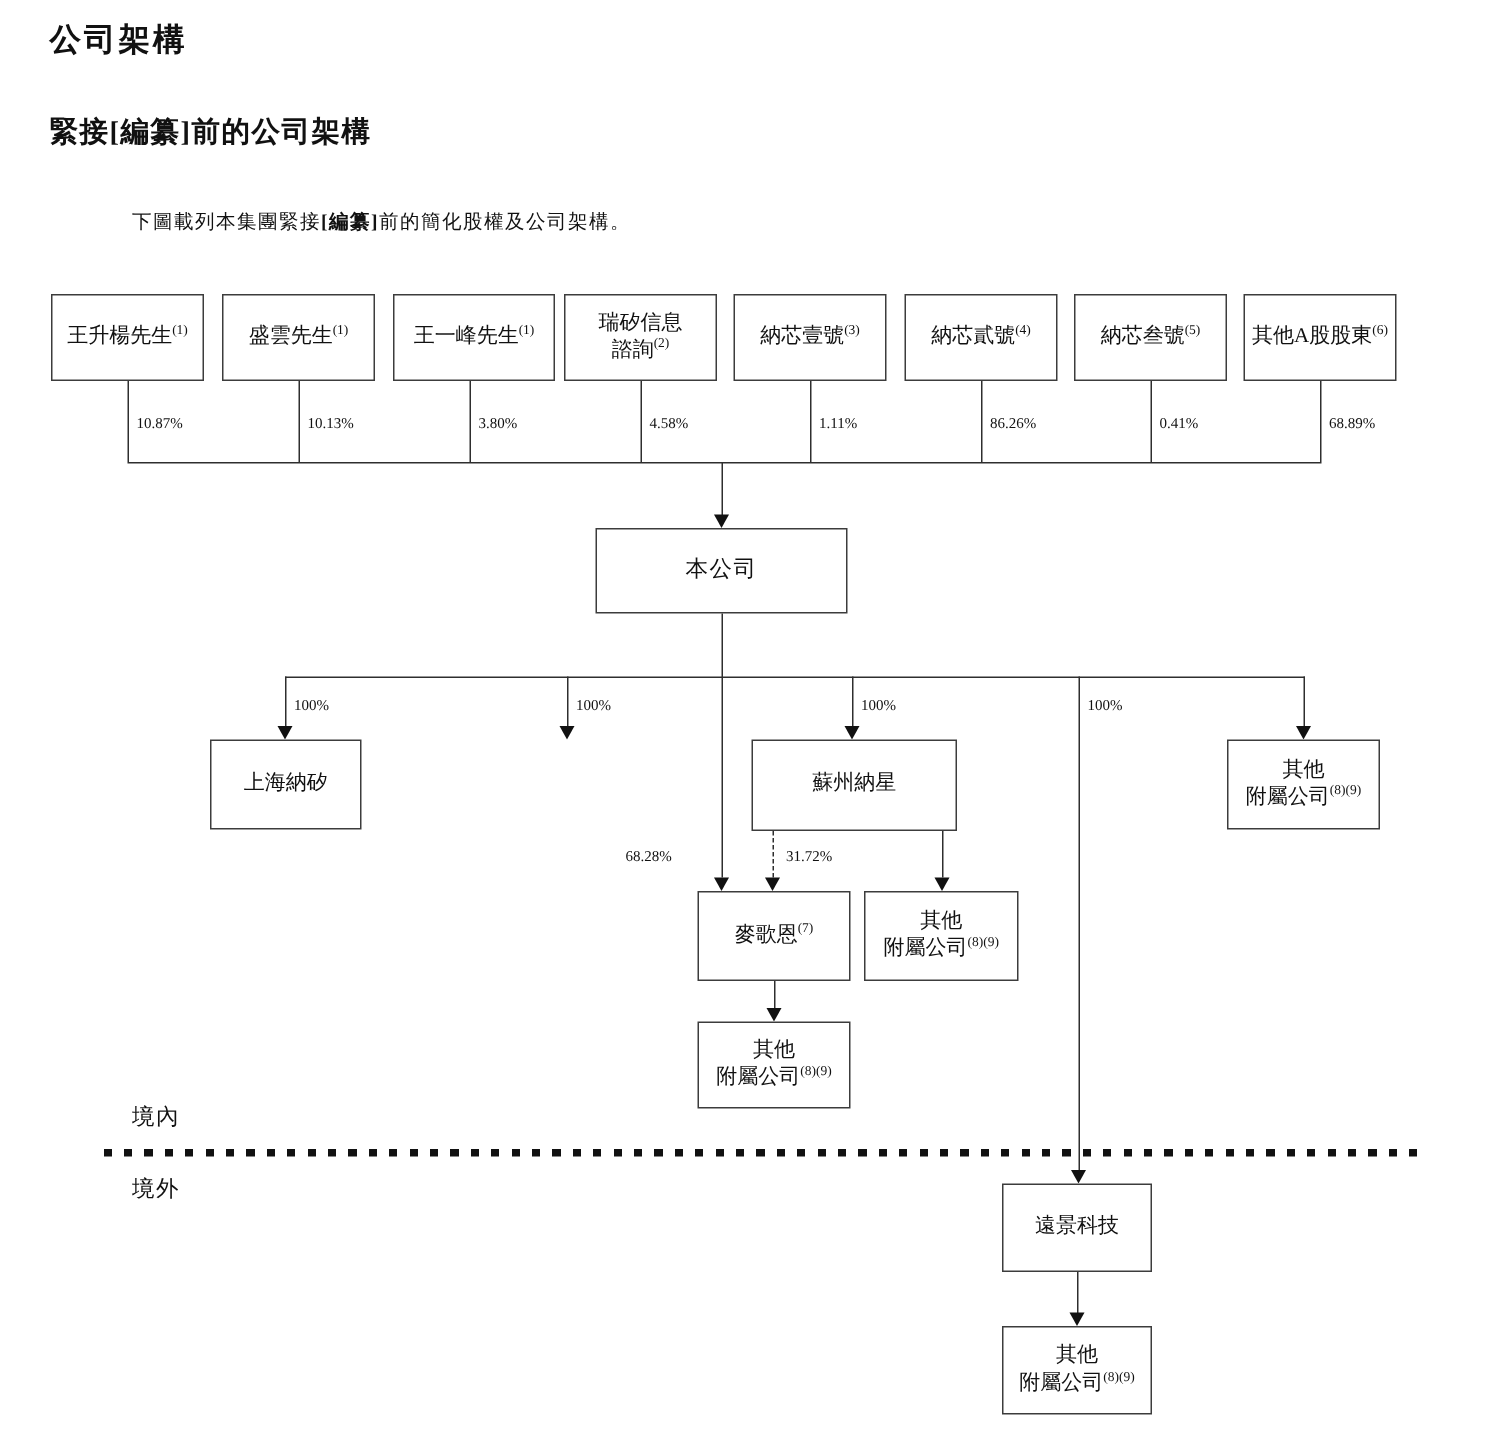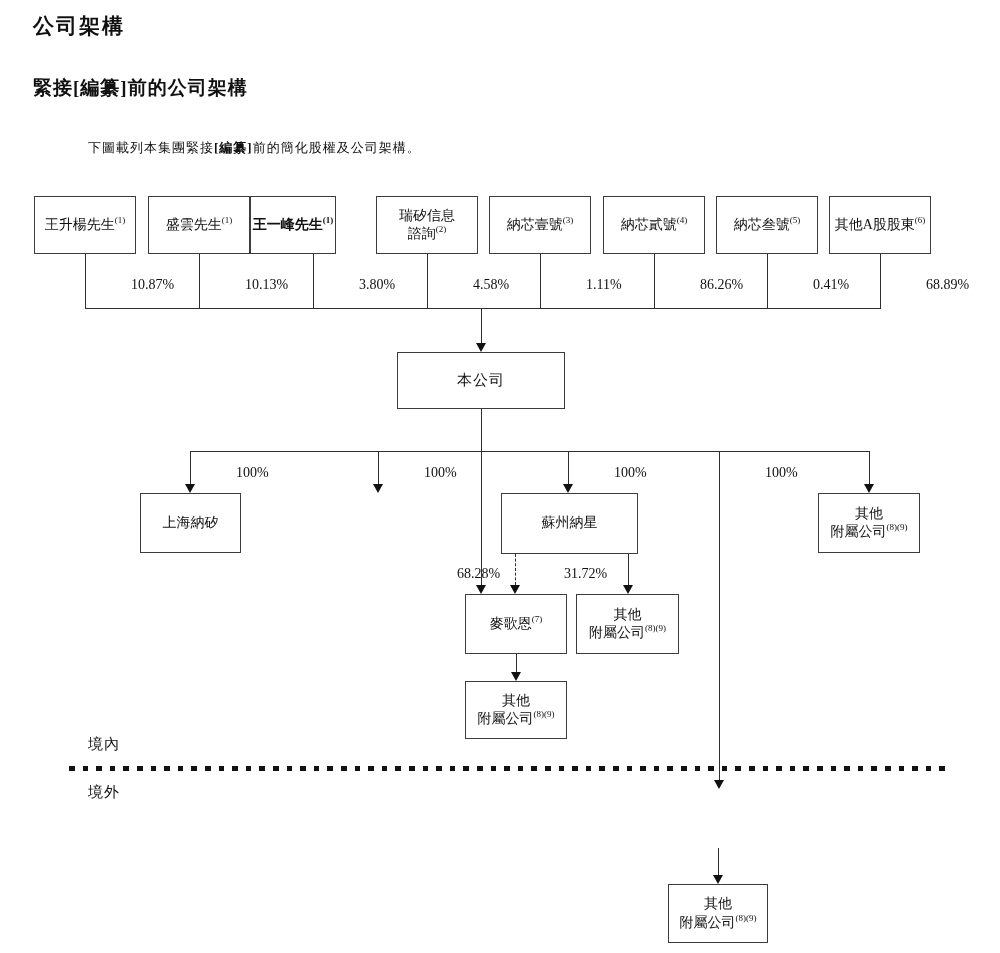--- a/index.html
+++ b/index.html
@@ -38,21 +38,21 @@
   .company-box { font-size:15px; letter-spacing:1px; }
   .vline { position:absolute; width:1px; background:#2e2e2e; }
   .hline { position:absolute; height:1px; background:#2e2e2e; }
   .dashline { position:absolute; width:0; border-left:1px dashed #2e2e2e; }
   .arrow-down {
     position:absolute; width:0; height:0;
     border-left:5px solid transparent;
     border-right:5px solid transparent;
     border-top:9px solid #111;
   }
-  .pct { position:absolute; font-size:14px; white-space:nowrap;margin-left:40px; }
+  .pct { position:absolute; font-size:10px; white-space:nowrap; }
   .region-label { position:absolute; font-size:15px; letter-spacing:1px; }
   .boundary {
     position:absolute; height:5px;
     background:repeating-linear-gradient(90deg,#111 0px,#111 5.5px,transparent 5.5px,transparent 13.6px);
   }
 </style>
 </head>
 <body>
 
 <h1 class="title">公司架構</h1>
@@ -60,21 +60,21 @@
 <p class="intro"><span>下圖載列本集團緊接</span><b>[編纂]</b><span>前的簡化股權及公司架構。</span></p>
 
 <div class="diagram">
 
   <div class="box" style="left:34px; top:196px; width:102px; height:58px;">
     <span><span>王升楊先生</span><sup>(1)</sup></span>
   </div>
   <div class="box" style="left:148px; top:196px; width:102px; height:58px;">
     <span><span>盛雲先生</span><sup>(1)</sup></span>
   </div>
-  <div class="box" style="left:250px; top:196px; width:86px; height:58px;font-weight:bold;">
+  <div class="box" style="left:262px; top:196px; width:108px; height:58px;">
     <span><span>王一峰先生</span><sup>(1)</sup></span>
   </div>
   <div class="box" style="left:376px; top:196px; width:102px; height:58px;">
     <span>瑞矽信息</span>
     <span><span>諮詢</span><sup>(2)</sup></span>
   </div>
   <div class="box" style="left:489px; top:196px; width:102px; height:58px;">
     <span><span>納芯壹號</span><sup>(3)</sup></span>
   </div>
   <div class="box" style="left:603px; top:196px; width:102px; height:58px;">
@@ -164,20 +164,23 @@
   <div class="box" style="left:465px; top:681px; width:102px; height:58px;">
     <span>其他</span>
     <span><span>附屬公司</span><sup>(8)(9)</sup></span>
   </div>
 
   <span class="region-label" style="left:88px; top:735px;">境內</span>
   <div class="boundary" style="left:69px; top:766px; width:883px;"></div>
   <span class="region-label" style="left:88px; top:783px;">境外</span>
 
   <div class="arrow-down" style="left:714px; top:780px;"></div>
+  <div class="box" style="left:668px; top:789px; width:100px; height:59px;">
+    <span>遠景科技</span>
+  </div>
   <div class="vline" style="left:718px; top:848px; height:28px;"></div>
   <div class="arrow-down" style="left:713px; top:875px;"></div>
   <div class="box" style="left:668px; top:884px; width:100px; height:59px;">
     <span>其他</span>
     <span><span>附屬公司</span><sup>(8)(9)</sup></span>
   </div>
 
 </div>
 
 </body></html>

